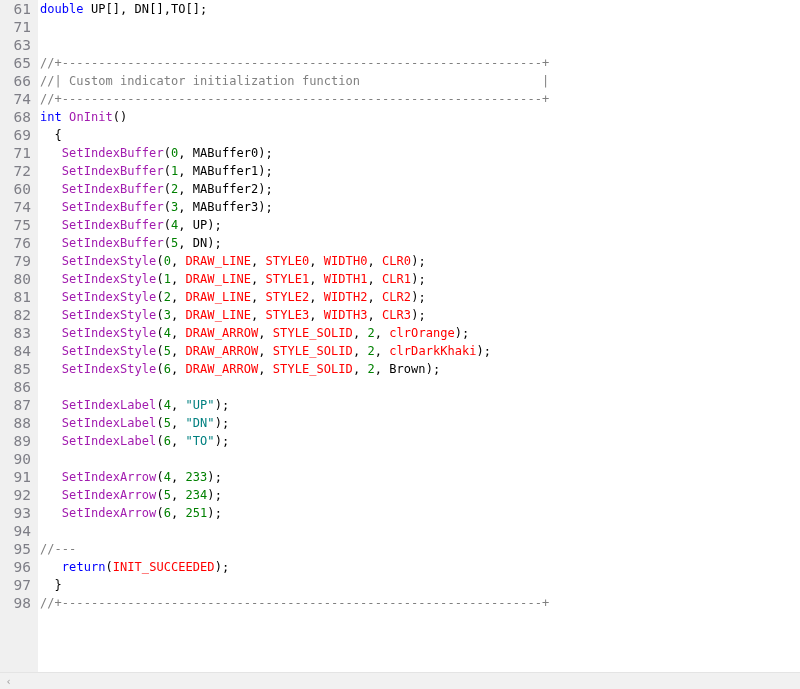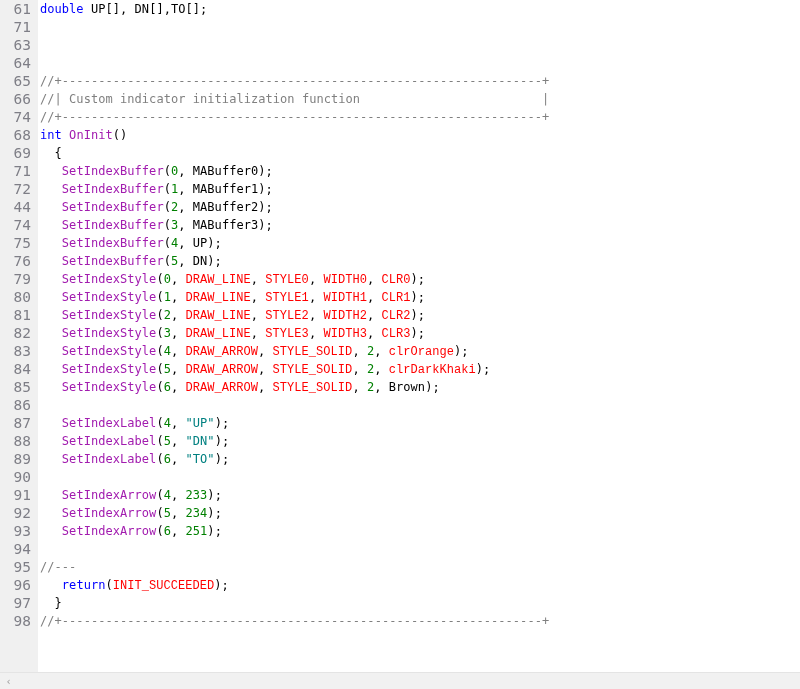--- a/index.html
+++ b/index.html
@@ -55,21 +55,21 @@
     padding-left: 2px;
     color: #000000;
     white-space: pre;
     font-size: 12px;
     line-height: 18px;
     letter-spacing: 0.05px;
   }
   .kw   { color: #0000ff; }
   .fn   { color: #a21caf; }
   .num  { color: #008000; }
-  .cst  { color: #ff0000; font-family: Liberation Mono, monospace; }
+  .cst  { color: #ff0000; }
   .str  { color: #008080; }
   .cmt  { color: #808080; }
   .pl   { color: #000000; }
 
   #hscroll {
     position: absolute;
     left: 0; top: 672px;
     width: 800px; height: 17px;
     background: #f1f1f1;
     border-top: 1px solid #e4e4e4;
@@ -94,29 +94,28 @@
 </style>
 </head>
 <body>
 
 <div id="editor">
   <div id="gutter-bg"></div>
   <div id="code-area">
       <div class="line"><div class="lno">61</div><div class="ltext"><span class="kw">double</span><span class="pl"> UP[], DN[],TO[];</span></div></div>
       <div class="line"><div class="lno">71</div><div class="ltext"><span class="pl"></span></div></div>
       <div class="line"><div class="lno">63</div><div class="ltext"><span class="pl"></span></div></div>
-      <div class="line"><div class="lno">64</div><div class="ltext"><span class="pl"></span></div></div>
       <div class="line"><div class="lno">65</div><div class="ltext"><span class="cmt">//+------------------------------------------------------------------+</span></div></div>
       <div class="line"><div class="lno">66</div><div class="ltext"><span class="cmt">//| Custom indicator initialization function                         |</span></div></div>
       <div class="line"><div class="lno">74</div><div class="ltext"><span class="cmt">//+------------------------------------------------------------------+</span></div></div>
       <div class="line"><div class="lno">68</div><div class="ltext"><span class="kw">int</span><span class="pl"> </span><span class="fn">OnInit</span><span class="pl">()</span></div></div>
       <div class="line"><div class="lno">69</div><div class="ltext"><span class="pl">  {</span></div></div>
       <div class="line"><div class="lno">71</div><div class="ltext"><span class="pl">   </span><span class="fn">SetIndexBuffer</span><span class="pl">(</span><span class="num">0</span><span class="pl">, MABuffer0);</span></div></div>
       <div class="line"><div class="lno">72</div><div class="ltext"><span class="pl">   </span><span class="fn">SetIndexBuffer</span><span class="pl">(</span><span class="num">1</span><span class="pl">, MABuffer1);</span></div></div>
-      <div class="line"><div class="lno">44</div><div class="ltext"><span class="pl">   </span><span class="fn">SetIndexBuffer</span><span class="pl">(</span><span class="num">2</span><span class="pl">, MABuffer2);</span></div></div>
+      <div class="line"><div class="lno">60</div><div class="ltext"><span class="pl">   </span><span class="fn">SetIndexBuffer</span><span class="pl">(</span><span class="num">2</span><span class="pl">, MABuffer2);</span></div></div>
       <div class="line"><div class="lno">74</div><div class="ltext"><span class="pl">   </span><span class="fn">SetIndexBuffer</span><span class="pl">(</span><span class="num">3</span><span class="pl">, MABuffer3);</span></div></div>
       <div class="line"><div class="lno">75</div><div class="ltext"><span class="pl">   </span><span class="fn">SetIndexBuffer</span><span class="pl">(</span><span class="num">4</span><span class="pl">, UP);</span></div></div>
       <div class="line"><div class="lno">76</div><div class="ltext"><span class="pl">   </span><span class="fn">SetIndexBuffer</span><span class="pl">(</span><span class="num">5</span><span class="pl">, DN);</span></div></div>
       <div class="line"><div class="lno">79</div><div class="ltext"><span class="pl">   </span><span class="fn">SetIndexStyle</span><span class="pl">(</span><span class="num">0</span><span class="pl">, </span><span class="cst">DRAW_LINE</span><span class="pl">, </span><span class="cst">STYLE0</span><span class="pl">, </span><span class="cst">WIDTH0</span><span class="pl">, </span><span class="cst">CLR0</span><span class="pl">);</span></div></div>
       <div class="line"><div class="lno">80</div><div class="ltext"><span class="pl">   </span><span class="fn">SetIndexStyle</span><span class="pl">(</span><span class="num">1</span><span class="pl">, </span><span class="cst">DRAW_LINE</span><span class="pl">, </span><span class="cst">STYLE1</span><span class="pl">, </span><span class="cst">WIDTH1</span><span class="pl">, </span><span class="cst">CLR1</span><span class="pl">);</span></div></div>
       <div class="line"><div class="lno">81</div><div class="ltext"><span class="pl">   </span><span class="fn">SetIndexStyle</span><span class="pl">(</span><span class="num">2</span><span class="pl">, </span><span class="cst">DRAW_LINE</span><span class="pl">, </span><span class="cst">STYLE2</span><span class="pl">, </span><span class="cst">WIDTH2</span><span class="pl">, </span><span class="cst">CLR2</span><span class="pl">);</span></div></div>
       <div class="line"><div class="lno">82</div><div class="ltext"><span class="pl">   </span><span class="fn">SetIndexStyle</span><span class="pl">(</span><span class="num">3</span><span class="pl">, </span><span class="cst">DRAW_LINE</span><span class="pl">, </span><span class="cst">STYLE3</span><span class="pl">, </span><span class="cst">WIDTH3</span><span class="pl">, </span><span class="cst">CLR3</span><span class="pl">);</span></div></div>
       <div class="line"><div class="lno">83</div><div class="ltext"><span class="pl">   </span><span class="fn">SetIndexStyle</span><span class="pl">(</span><span class="num">4</span><span class="pl">, </span><span class="cst">DRAW_ARROW</span><span class="pl">, </span><span class="cst">STYLE_SOLID</span><span class="pl">, </span><span class="num">2</span><span class="pl">, </span><span class="cst">clrOrange</span><span class="pl">);</span></div></div>
       <div class="line"><div class="lno">84</div><div class="ltext"><span class="pl">   </span><span class="fn">SetIndexStyle</span><span class="pl">(</span><span class="num">5</span><span class="pl">, </span><span class="cst">DRAW_ARROW</span><span class="pl">, </span><span class="cst">STYLE_SOLID</span><span class="pl">, </span><span class="num">2</span><span class="pl">, </span><span class="cst">clrDarkKhaki</span><span class="pl">);</span></div></div>
       <div class="line"><div class="lno">85</div><div class="ltext"><span class="pl">   </span><span class="fn">SetIndexStyle</span><span class="pl">(</span><span class="num">6</span><span class="pl">, </span><span class="cst">DRAW_ARROW</span><span class="pl">, </span><span class="cst">STYLE_SOLID</span><span class="pl">, </span><span class="num">2</span><span class="pl">, Brown);</span></div></div>

